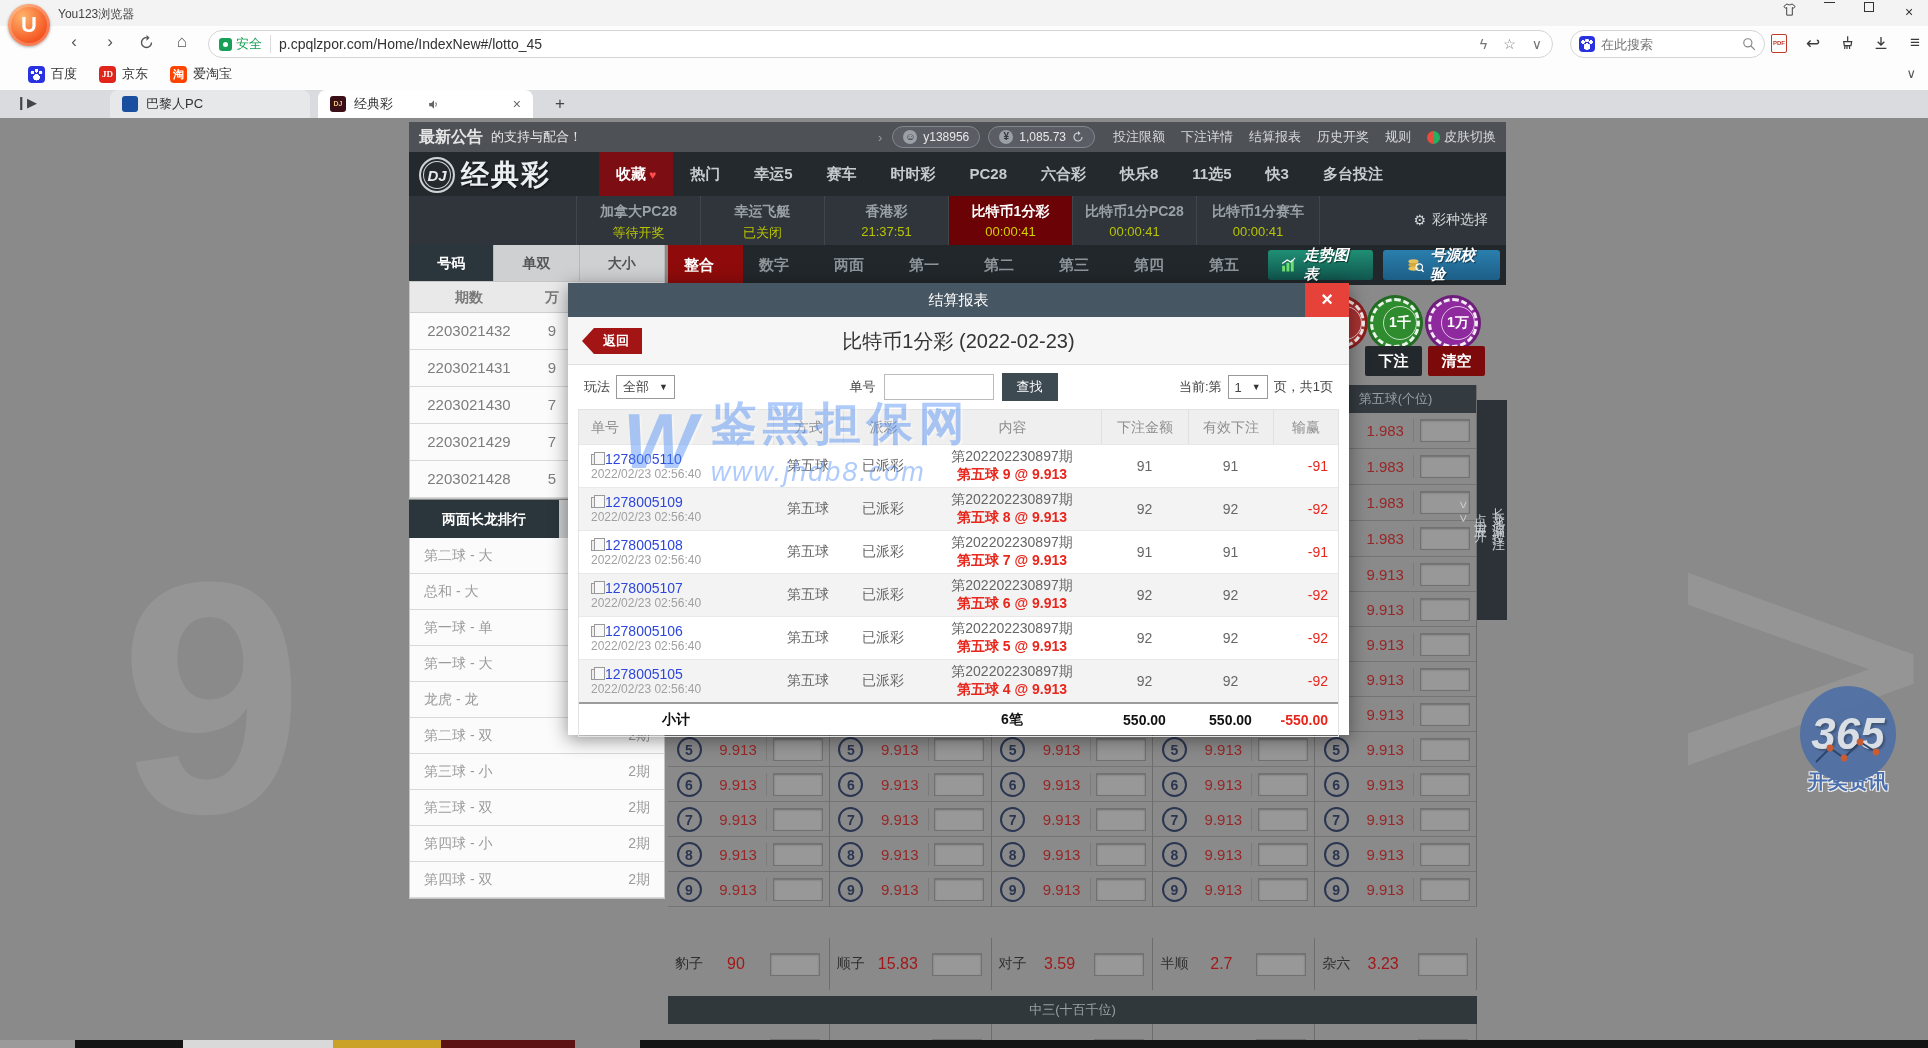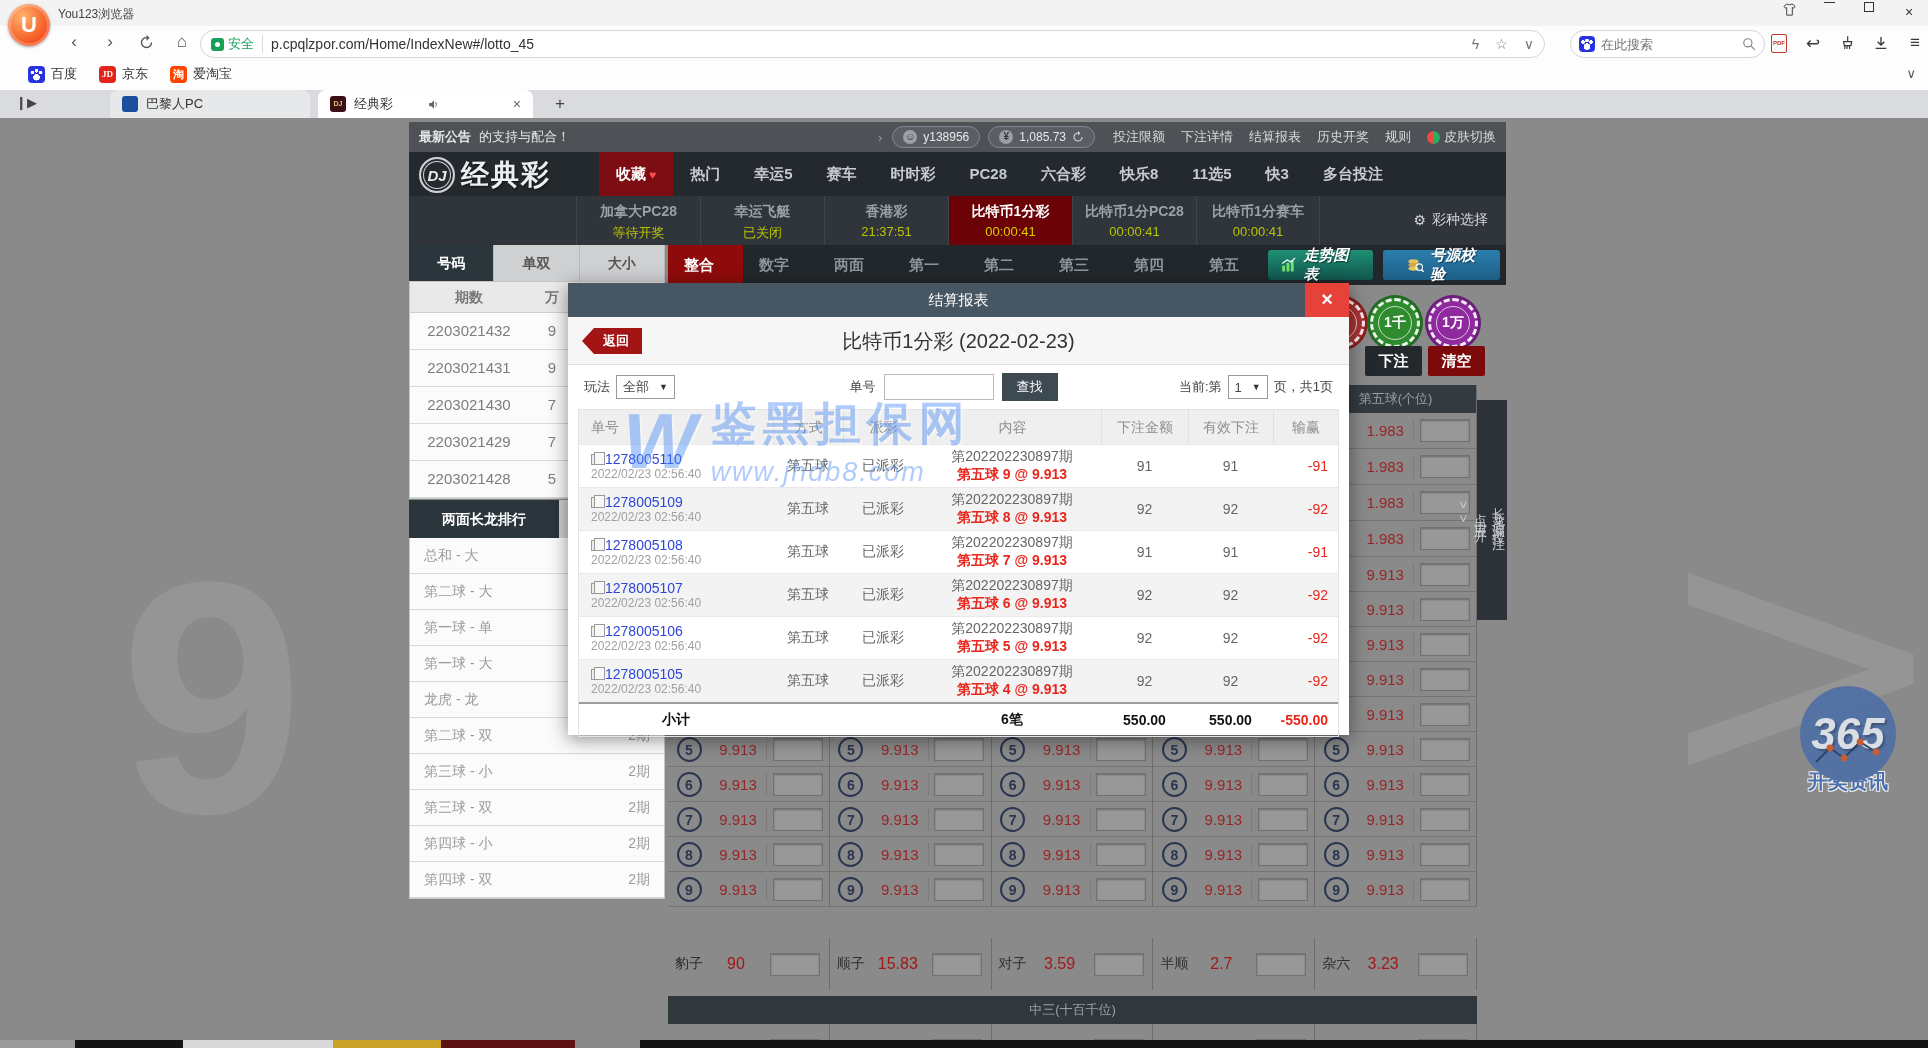--- a/index.html
+++ b/index.html
@@ -17,21 +17,21 @@
   .winbtns { position:absolute; right:6px; top:2px; display:flex; gap:14px; align-items:center; }
   .winbtn { width:26px; height:20px; text-align:center; line-height:20px; color:#333; font-size:14px; cursor:default; }
   .winbtn svg { width:15px; height:15px; }
   .maxbox { width:10px; height:10px; border:1.5px solid #333; margin:0 auto; }
   .minbar { width:11px; height:0; border-top:1.5px solid #333; margin:0 auto; }
 
   .b-toolbar { position:absolute; left:0; top:26px; width:1928px; height:36px; background:#fdfdfd; }
   .navbtns { position:absolute; left:60px; top:3px; display:flex; gap:8px; }
   .navbtn { width:28px; height:28px; border-radius:50%; text-align:center; line-height:26px;
             font-size:17px; color:#555; }
-  .urlbar { position:absolute; left:200px; top:4px; width:1345px; height:28px; background:#fff;
+  .urlbar { position:absolute; left:208px; top:4px; width:1345px; height:28px; background:#fff;
             border:1px solid #d5d5d5; border-radius:14px; display:flex; align-items:center; padding:0 10px; }
   .lock { width:13px; height:13px; background:#18a058; border-radius:3px; position:relative; margin-right:4px; }
   .lock::after { content:""; position:absolute; left:4px; top:4px; width:5px; height:5px; background:#fff; border-radius:50%; }
   .secure { color:#18a058; font-size:13px; padding-right:8px; border-right:1px solid #ddd; margin-right:8px; }
   .url-text { color:#333; font-size:14px; flex:1; }
   .url-icons { display:flex; gap:16px; color:#777; font-size:14px; align-items:center; }
   .searchbox { position:absolute; left:1570px; top:4px; width:195px; height:28px; background:#fff;
                border:1px solid #d5d5d5; border-radius:14px; display:flex; align-items:center; padding:0 8px; gap:6px; }
   .paw { width:16px; height:16px; border-radius:4px; background:#2932e1;
          background-image:radial-gradient(circle at 50% 66%, #fff 0 3.2px, rgba(0,0,0,0) 3.4px),
@@ -76,21 +76,21 @@
 
   
   .page { position:absolute; left:0; top:118px; width:1928px; height:930px; background:#8a8a8a; overflow:hidden; }
   .decor-nine { position:absolute; left:120px; top:390px; font-size:330px; color:rgba(255,255,255,0.10);
                 font-weight:bold; pointer-events:none; }
   .decor-arrow { position:absolute; left:1650px; top:330px; font-size:360px; color:rgba(255,255,255,0.10);
                  pointer-events:none; font-family:"DejaVu Sans",sans-serif; }
 
   .announce { position:absolute; left:409px; top:4px; width:1097px; height:30px; background:#4e5156;
               display:flex; align-items:center; padding:0 10px; color:#e6e6e6; }
-  .ann-label { font-weight:bold; font-size:13px; margin-right:8px; }
+  .ann-label { font-weight:bold; font-size:16px; margin-right:8px; }
   .ann-text { font-size:13px; }
   .ann-chev { color:#9a9da2; margin:0 10px 0 auto; }
   .pill { display:flex; align-items:center; gap:6px; border:1px solid #83878d; background:#5a5e64;
           border-radius:12px; height:22px; padding:0 10px; font-size:12px; color:#e8e8e8; margin-right:8px; }
   .pill .pic { width:14px; height:14px; border-radius:50%; background:#9aa0a6; color:#34383d; text-align:center;
                line-height:14px; font-size:10px; font-weight:bold; }
   .ann-links { display:flex; gap:16px; font-size:13px; color:#d8dadc; margin-left:10px; align-items:center; }
   .skin-dot { width:13px; height:13px; border-radius:50%; background:conic-gradient(#27ae60 0 50%, #e74c3c 50% 100%); }
 
   .mainnav { position:absolute; left:409px; top:34px; width:1097px; height:44px; background:#24292e; }
@@ -121,21 +121,21 @@
   .btab { padding:0 16px; line-height:40px; color:#8d959b; font-size:15px; font-weight:bold; }
   .btab.active { background:#8f0b0b; color:#fff; }
   .board-btns { margin-left:auto; display:flex; gap:10px; align-items:center; padding-right:6px; }
   .bbtn { height:30px; border-radius:3px; color:#fff; font-size:15px; font-weight:bold; font-style:italic;
           display:flex; align-items:center; gap:6px; padding:0 12px; text-shadow:1px 1px 1px rgba(0,0,0,.5); }
   .bbtn.chart { background:linear-gradient(#1f8f74,#11564e); }
   .bbtn.verify { background:linear-gradient(#2a7fae,#1d5e86);padding-left:24px; }
   .bbtn svg { width:18px; height:18px; }
 
   .chip { position:absolute; width:50px; height:50px; border-radius:50%; border:3px dashed rgba(255,255,255,.9);
-          color:#fff; font-weight:bold; font-size:14px; display:flex; align-items:center; justify-content:center; z-index:4; }
+          color:#fff; font-weight:bold; font-size:14px; display:flex; align-items:center; justify-content:flex-end; z-index:4; }
   .chip .inner { width:34px; height:34px; border-radius:50%; border:1px solid rgba(255,255,255,.7);
                  display:flex; align-items:center; justify-content:center; }
   .chip.red   { left:1315px; top:180px; background:#a33; box-shadow:0 0 0 3px #8a2020; }
   .chip.green { left:1370px; top:180px; background:#2e8b2e; box-shadow:0 0 0 3px #226b22; }
   .chip.purple{ left:1428px; top:180px; background:#8e2a9e; box-shadow:0 0 0 3px #6d1d7a; }
   .act-btn { position:absolute; top:228px; width:57px; height:30px; color:#fff; font-size:15px; font-weight:bold;
              text-align:center; line-height:30px; border-radius:2px; z-index:4; }
   .act-bet { left:1365px; background:#23282c; }
   .act-clear { left:1428px; background:#7d0a0a; }
 
@@ -960,25 +960,25 @@
             <div class="s-c3">7</div>
           </div>
         </div>
     </div>
     <div class="s-tabs2">
       <div class="s-tab2 active">两面长龙排行</div>
       <div class="s-tab2 rest">最</div>
     </div>
     <div class="d-rows" id="d-rows">
         <div class="d-row">
+          <span>第二球 - 大</span>
+          <span></span>
+        </div>
+        <div class="d-row">
           <span>总和 - 大</span>
-          <span></span>
-        </div>
-        <div class="d-row">
-          <span>第二球 - 大</span>
           <span></span>
         </div>
         <div class="d-row">
           <span>第一球 - 单</span>
           <span></span>
         </div>
         <div class="d-row">
           <span>第一球 - 大</span>
           <span></span>
         </div>

